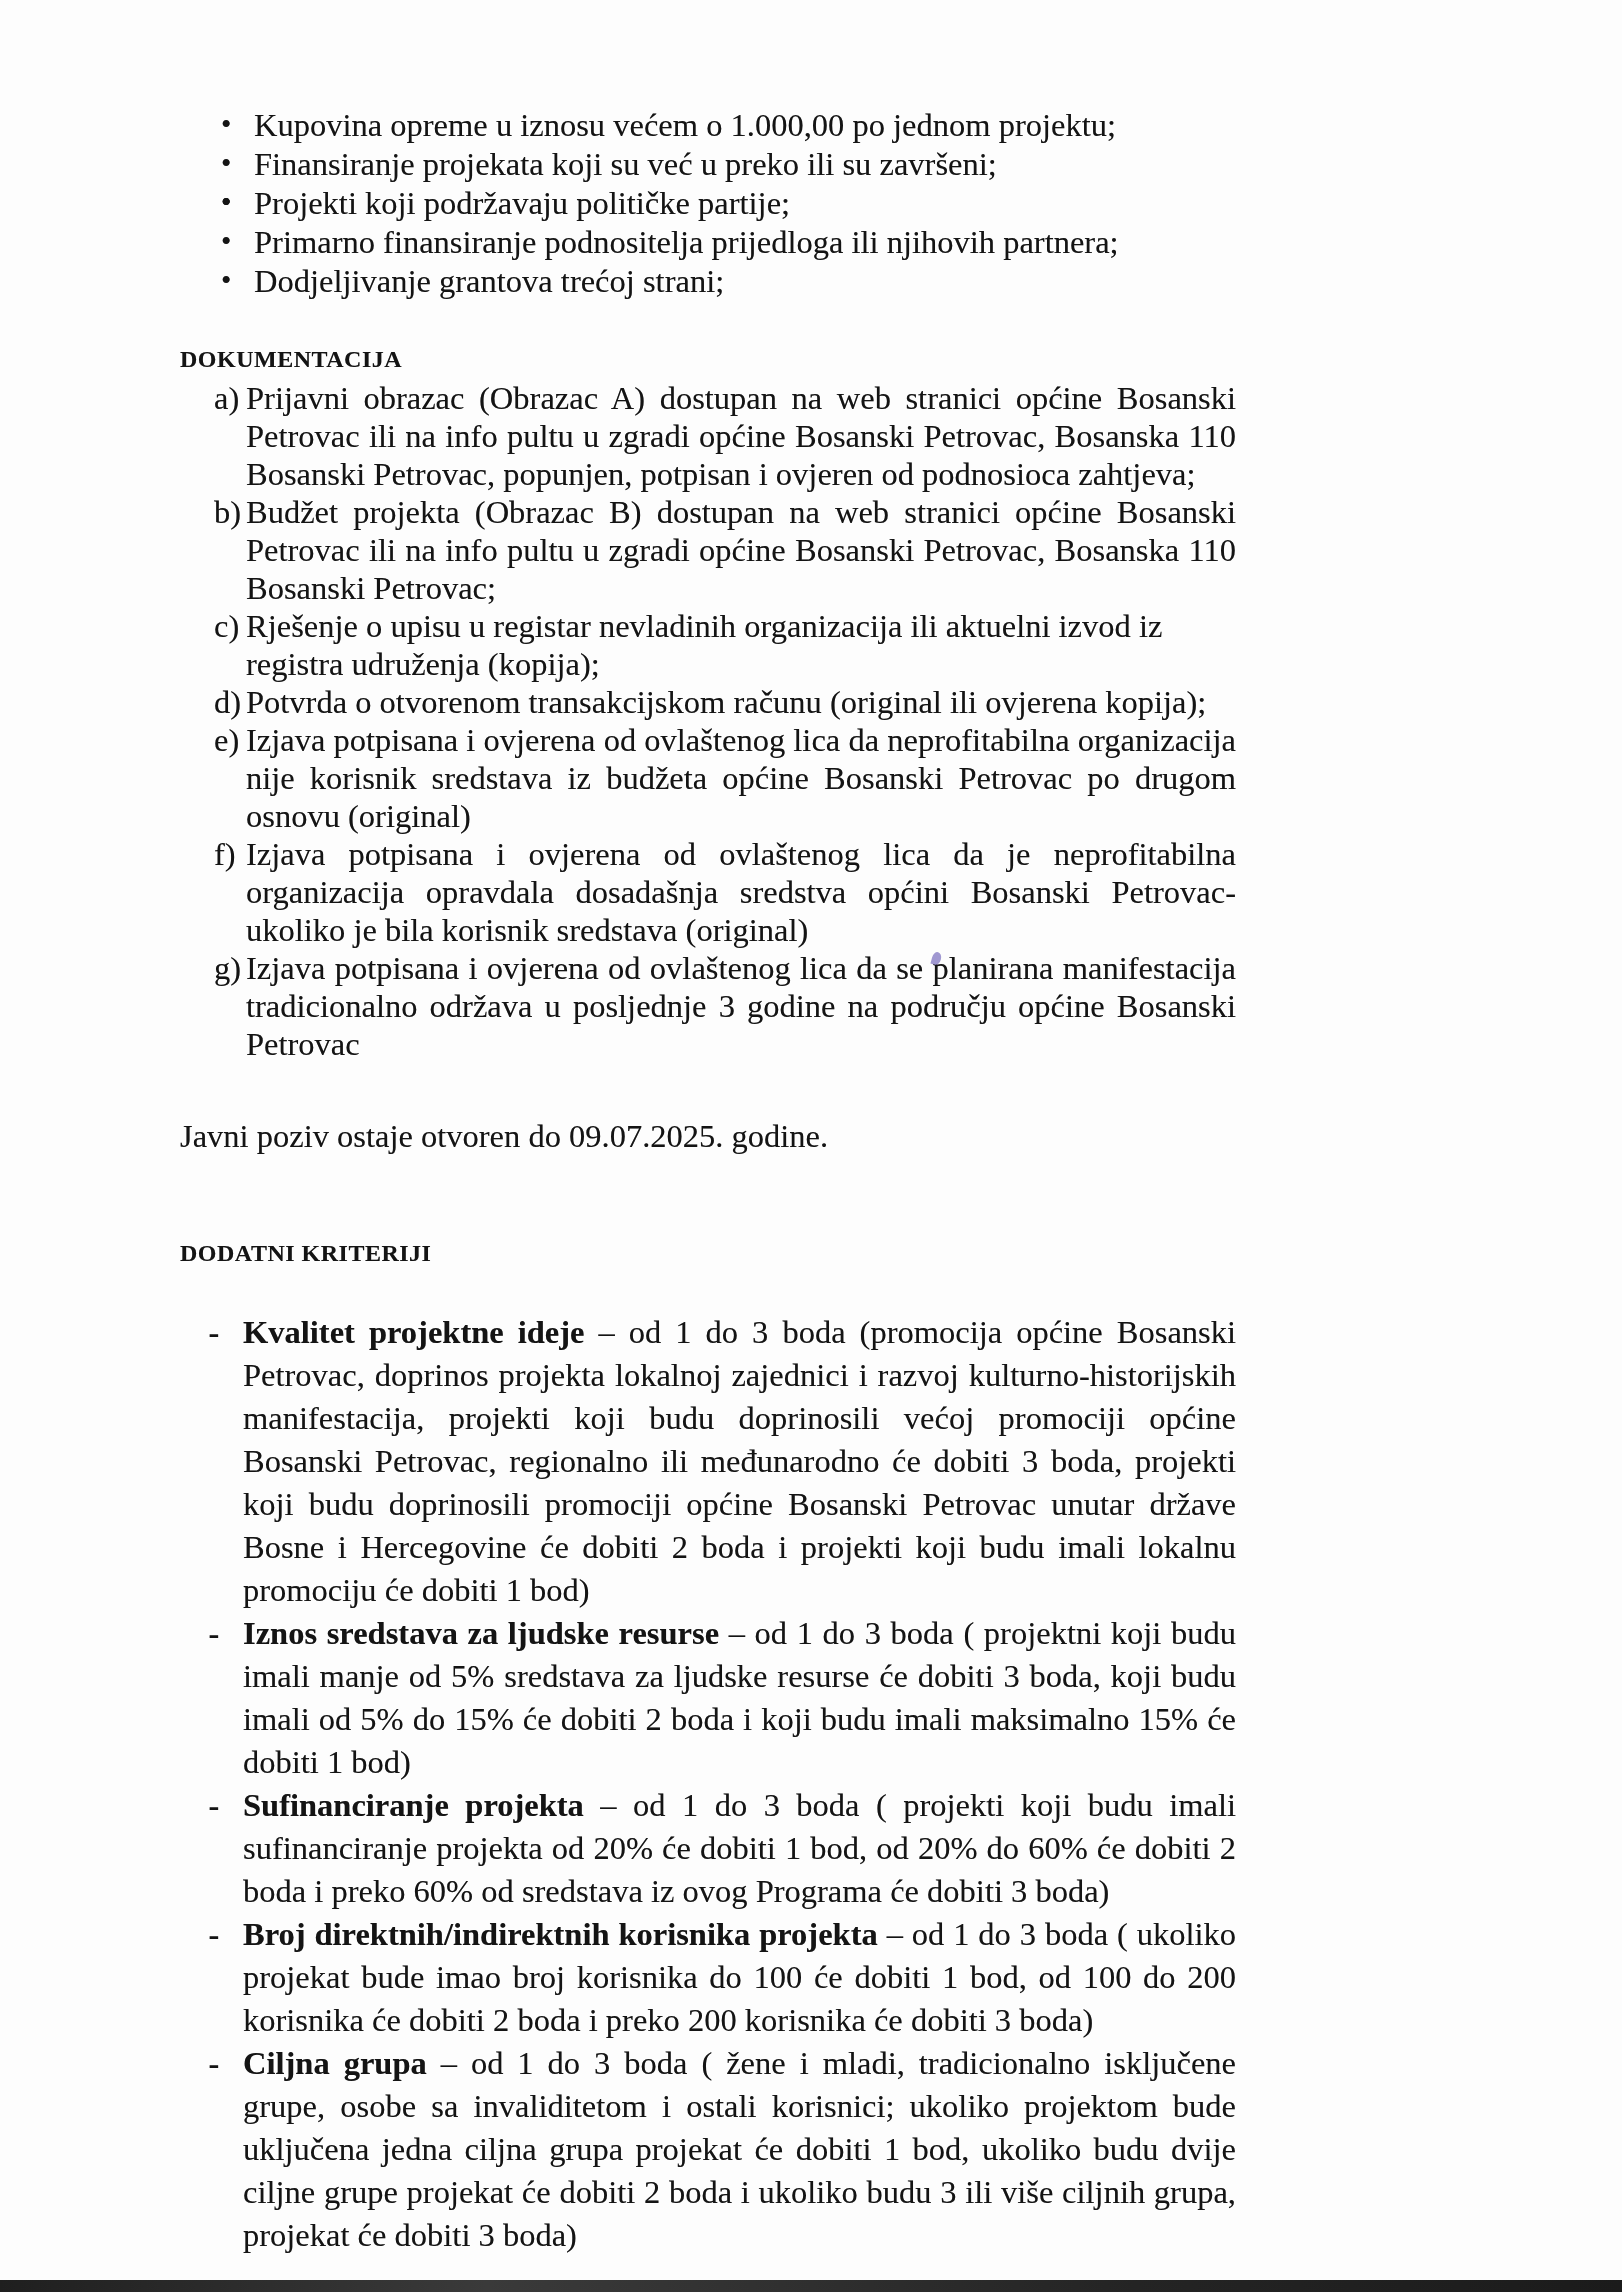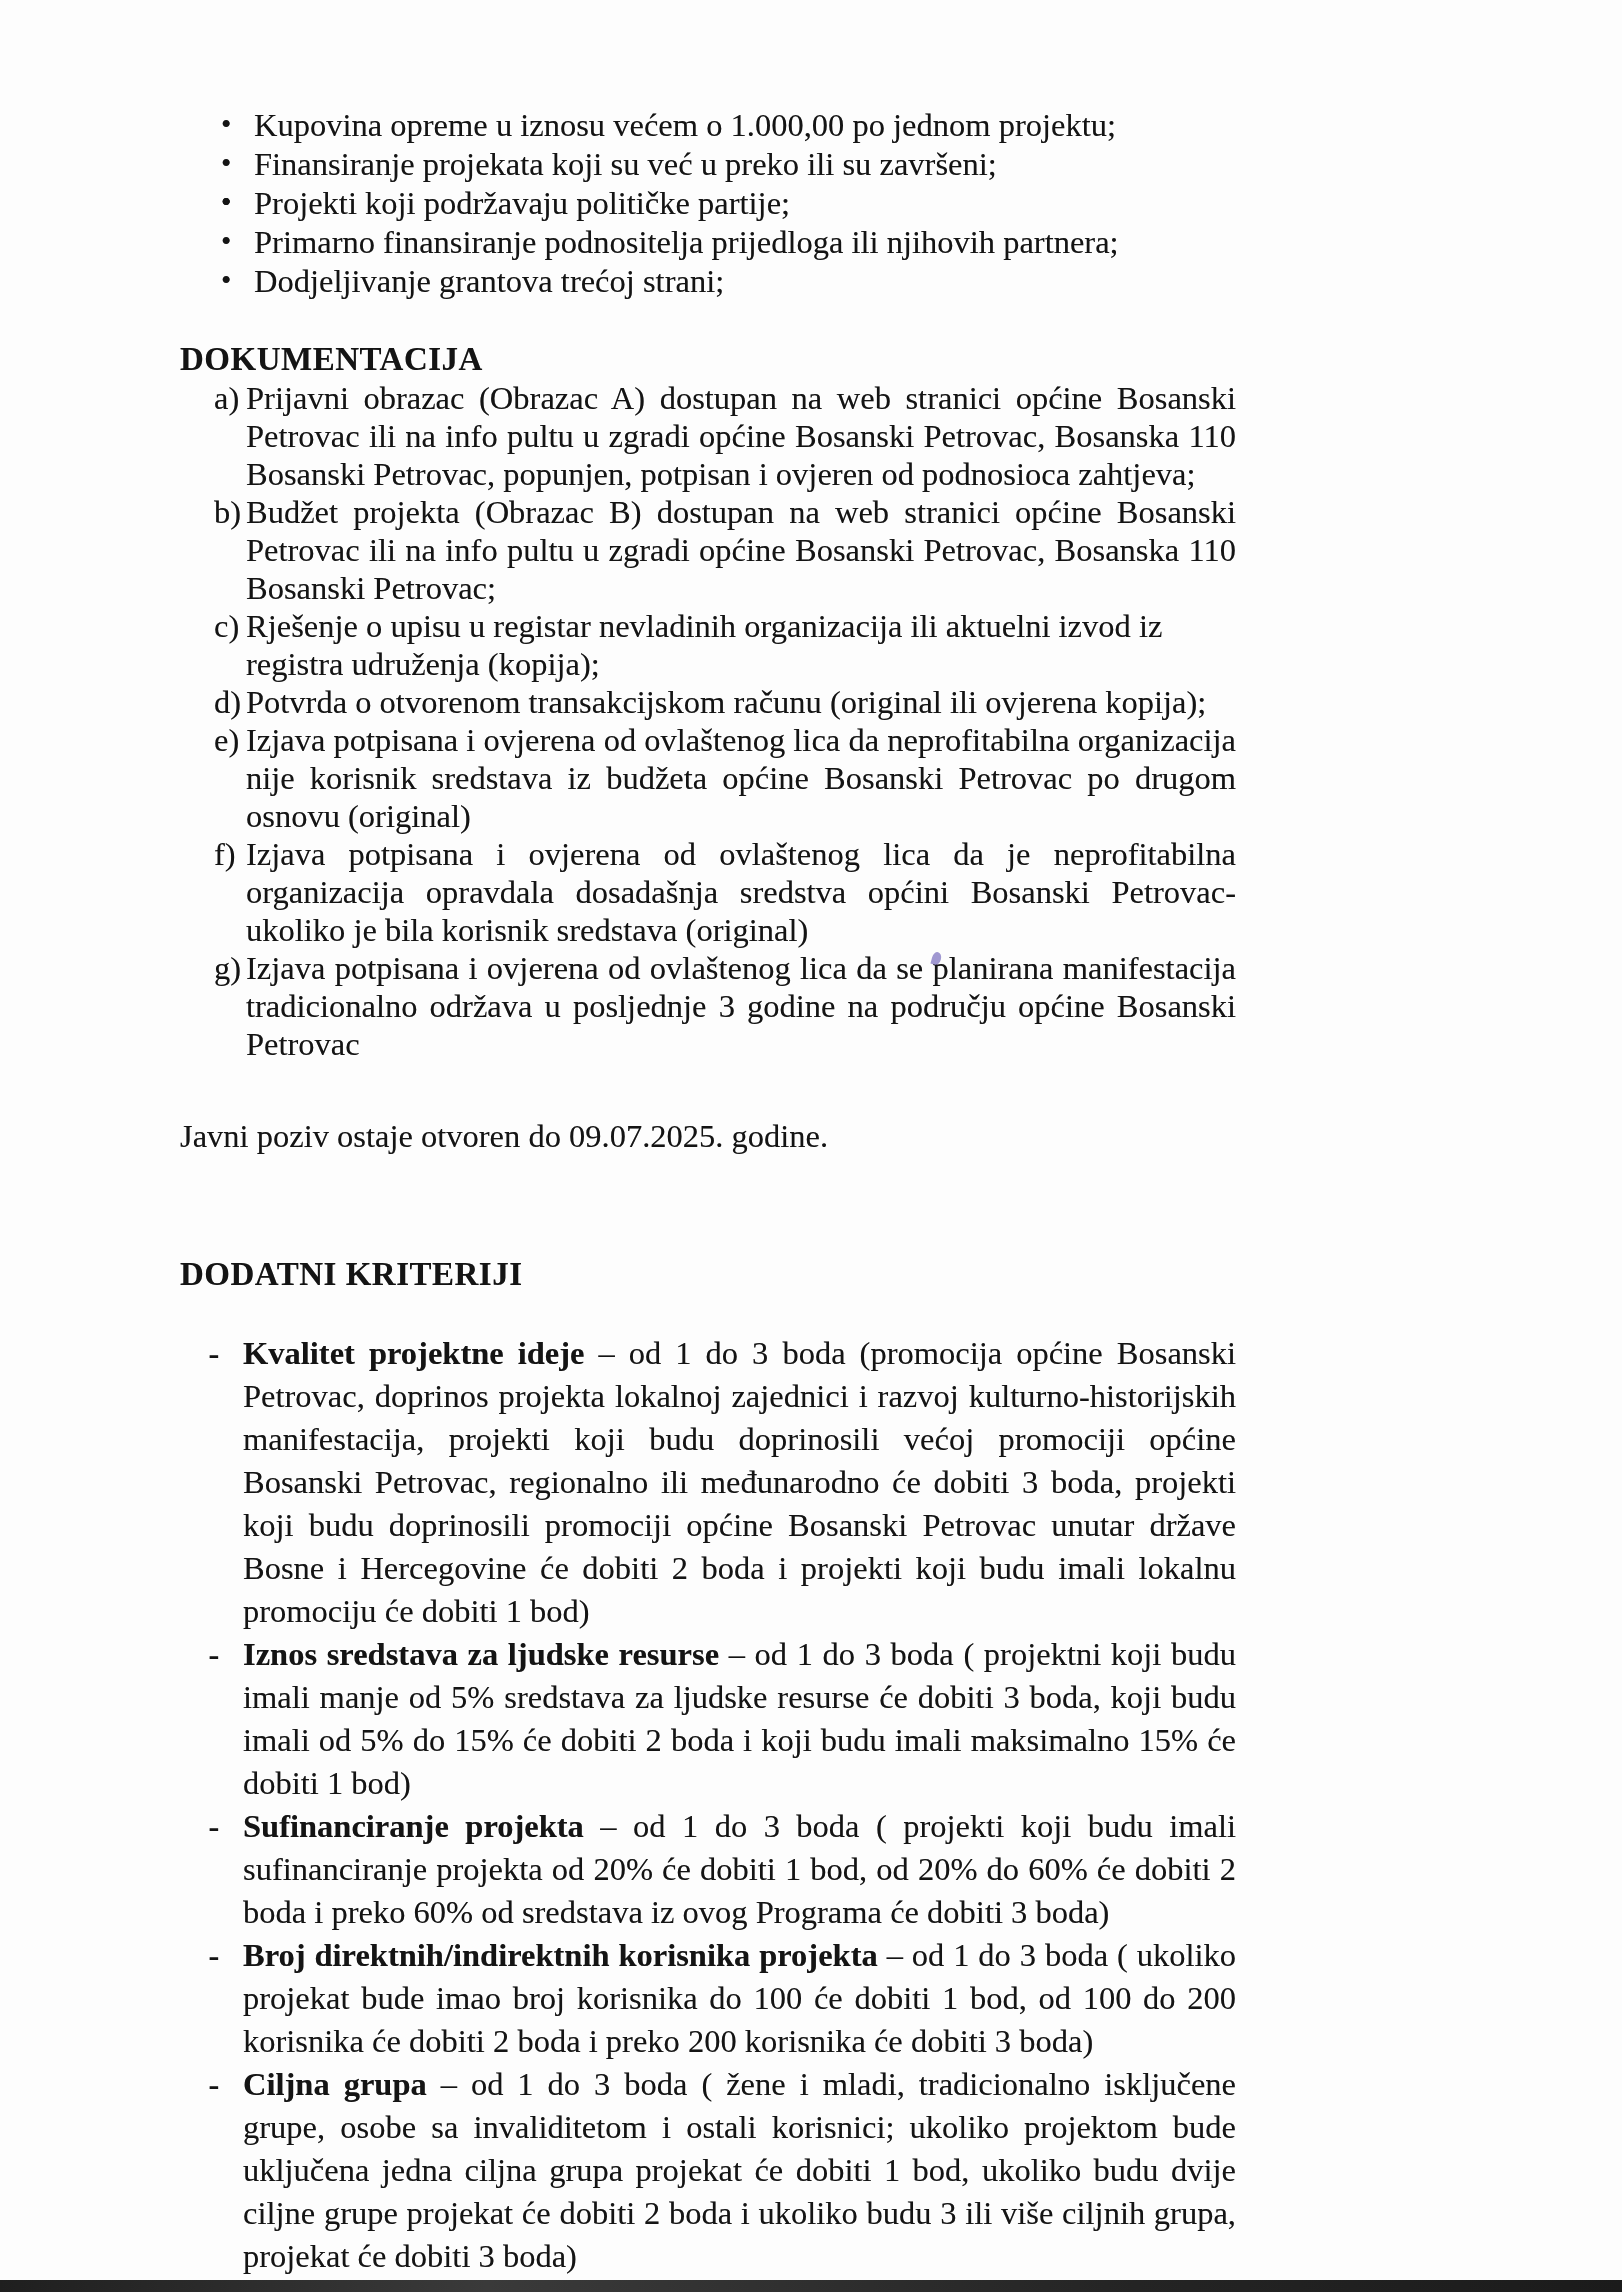--- a/index.html
+++ b/index.html
@@ -18,25 +18,25 @@
     font-size:32.5px;
     line-height:38px;
     text-shadow:0 0 0.6px rgba(0,0,0,0.35);
   }
   
   ul.prohibited{list-style:none;margin:0;padding:0;line-height:39px;}
   ul.prohibited li{position:relative;padding-left:74px;}
   ul.prohibited .bullet{position:absolute;left:41px;top:-1px;font-size:29.6px;}
   
   h2{
-    font-size:33px;font-weight:bold;margin:0;
+    font-size:24px;font-weight:bold;margin:0;
     line-height:39px;letter-spacing:0.5px;
   }
   h2.doc-head{margin-top:39px;}
-  h2.crit-head{margin-top:100px;}
+  h2.crit-head{margin-top:79px;}
   
   p.intro{margin:39px 0 0 0;}
   
   ol.doc-list{list-style:none;margin:0;padding:0;}
   ol.doc-list li{position:relative;padding-left:66px;}
   ol.doc-list .ltr{position:absolute;left:34px;top:0;}
   .just{text-align:justify;}
   
   p.deadline{margin:54px 0 0 0;}
   

